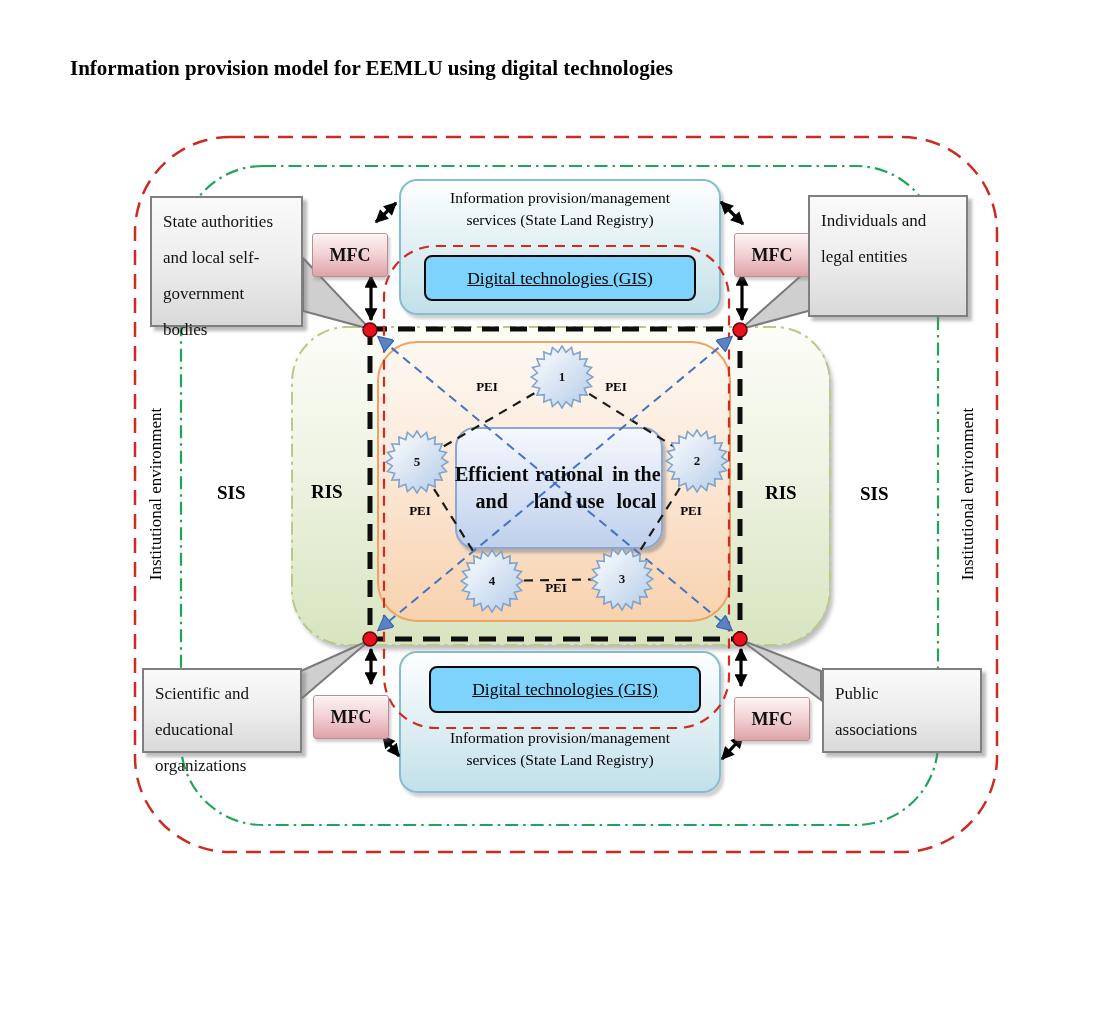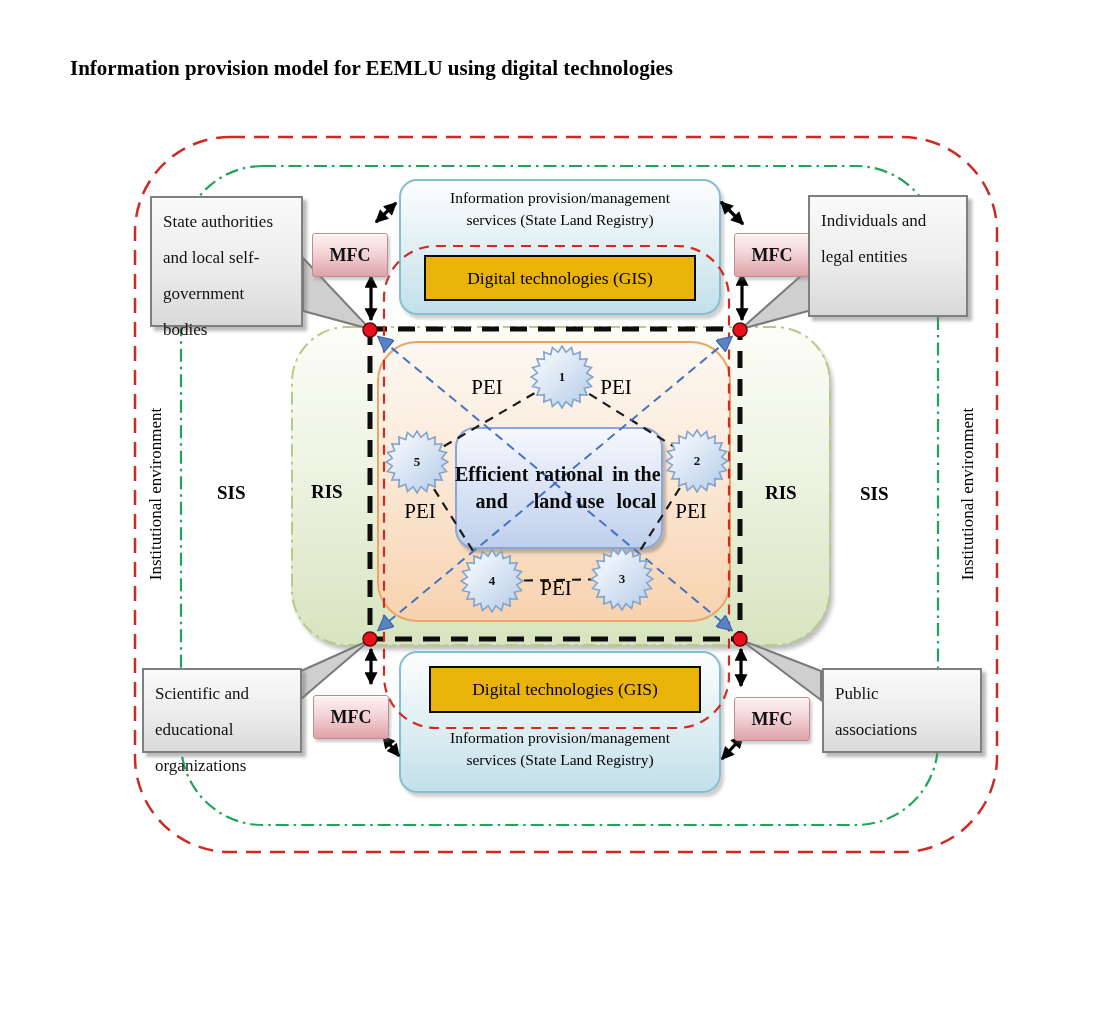--- a/index.html
+++ b/index.html
@@ -16,37 +16,37 @@
     box-shadow:4px 5px 4px rgba(110,110,110,.45); }
   .core-box { left:377px; top:341px; width:354px; height:281px; border-radius:40px;
     background:linear-gradient(180deg,#fdf8f2 0%,#fbe9d8 45%,#f8d2ae 100%);
     border:2.5px solid #eba466; }
   .service-box { left:399px; width:322px; border-radius:18px;
     background:linear-gradient(180deg,#fdfeff 0%,#ddeef3 55%,#c2e0ea 100%);
     border:2px solid #85bdd1; box-shadow:3px 4px 3px rgba(120,120,120,.35); }
   .service-box.top { top:179px; height:136px; }
   .service-box.bottom { top:651px; height:142px; }
   .service-text { width:322px; text-align:center; font-size:15.5px; line-height:22px; color:#000; }
-  .gis-box { width:272px; border-radius:0; background:#eab308; border:2.5px solid #0a0a0a;
-    display:flex; align-items:center; justify-content:center; font-size:17.5px; color:#000; }
+  .gis-box { width:272px; border-radius:8px; background:#7dd3fc; border:2.5px solid #0a0a0a;
+    display:flex; align-items:center; justify-content:center; font-size:17.5px; color:#000;text-decoration:underline; }
 
   
   .goal-fill { left:455px; top:427px; width:208px; height:122px; border-radius:20px;
     background:linear-gradient(180deg,#f5f8fd 0%,#dde6f6 45%,#bfd0ec 100%);
     border:2.5px solid #8ba6d4; box-shadow:3px 4px 3px rgba(100,100,100,.4); }
   .goal-text { left:455px; top:427px; width:208px; height:122px; display:flex; 
     align-items:center; justify-content:center; font-size:20px; font-weight:bold; line-height:27px; color:#0a0a0a; text-align:center; }
 
   
   .star { width:64px; height:64px; }
   .star svg { width:64px; height:64px; display:block; }
   .star .num { position:absolute; left:0; top:0; width:64px; height:64px; display:flex; align-items:center;
     justify-content:center; font-size:13px; font-weight:bold; color:#111; }
 
-  .pei { transform:translate(-50%,-50%); font-size:21px; color:#000; }
+  .pei { transform:translate(-50%,-50%); font-size:13px; color:#000;font-weight:bold; }
 
   .mfc { width:76px; height:44px; border-radius:3px; display:flex; align-items:center; justify-content:center;
     background:linear-gradient(180deg,#fdf2f3 0%,#f3d4d7 45%,#dfa2a8 100%);
     border:1.5px solid #bb8c92; box-shadow:2px 3px 3px rgba(130,130,130,.4), inset 0 1px 0 #fff;
     font-size:18px; font-weight:bold; color:#111;margin-top:6px; }
 
   .callout { background:linear-gradient(180deg,#fafafa 0%,#ececec 55%,#d9d9d9 100%);
     border:2px solid #7f7f7f; box-shadow:4px 4px 3px rgba(120,120,120,.5);
     font-size:17px; line-height:36px; color:#111; padding:6px 11px; display:flex; }
 

